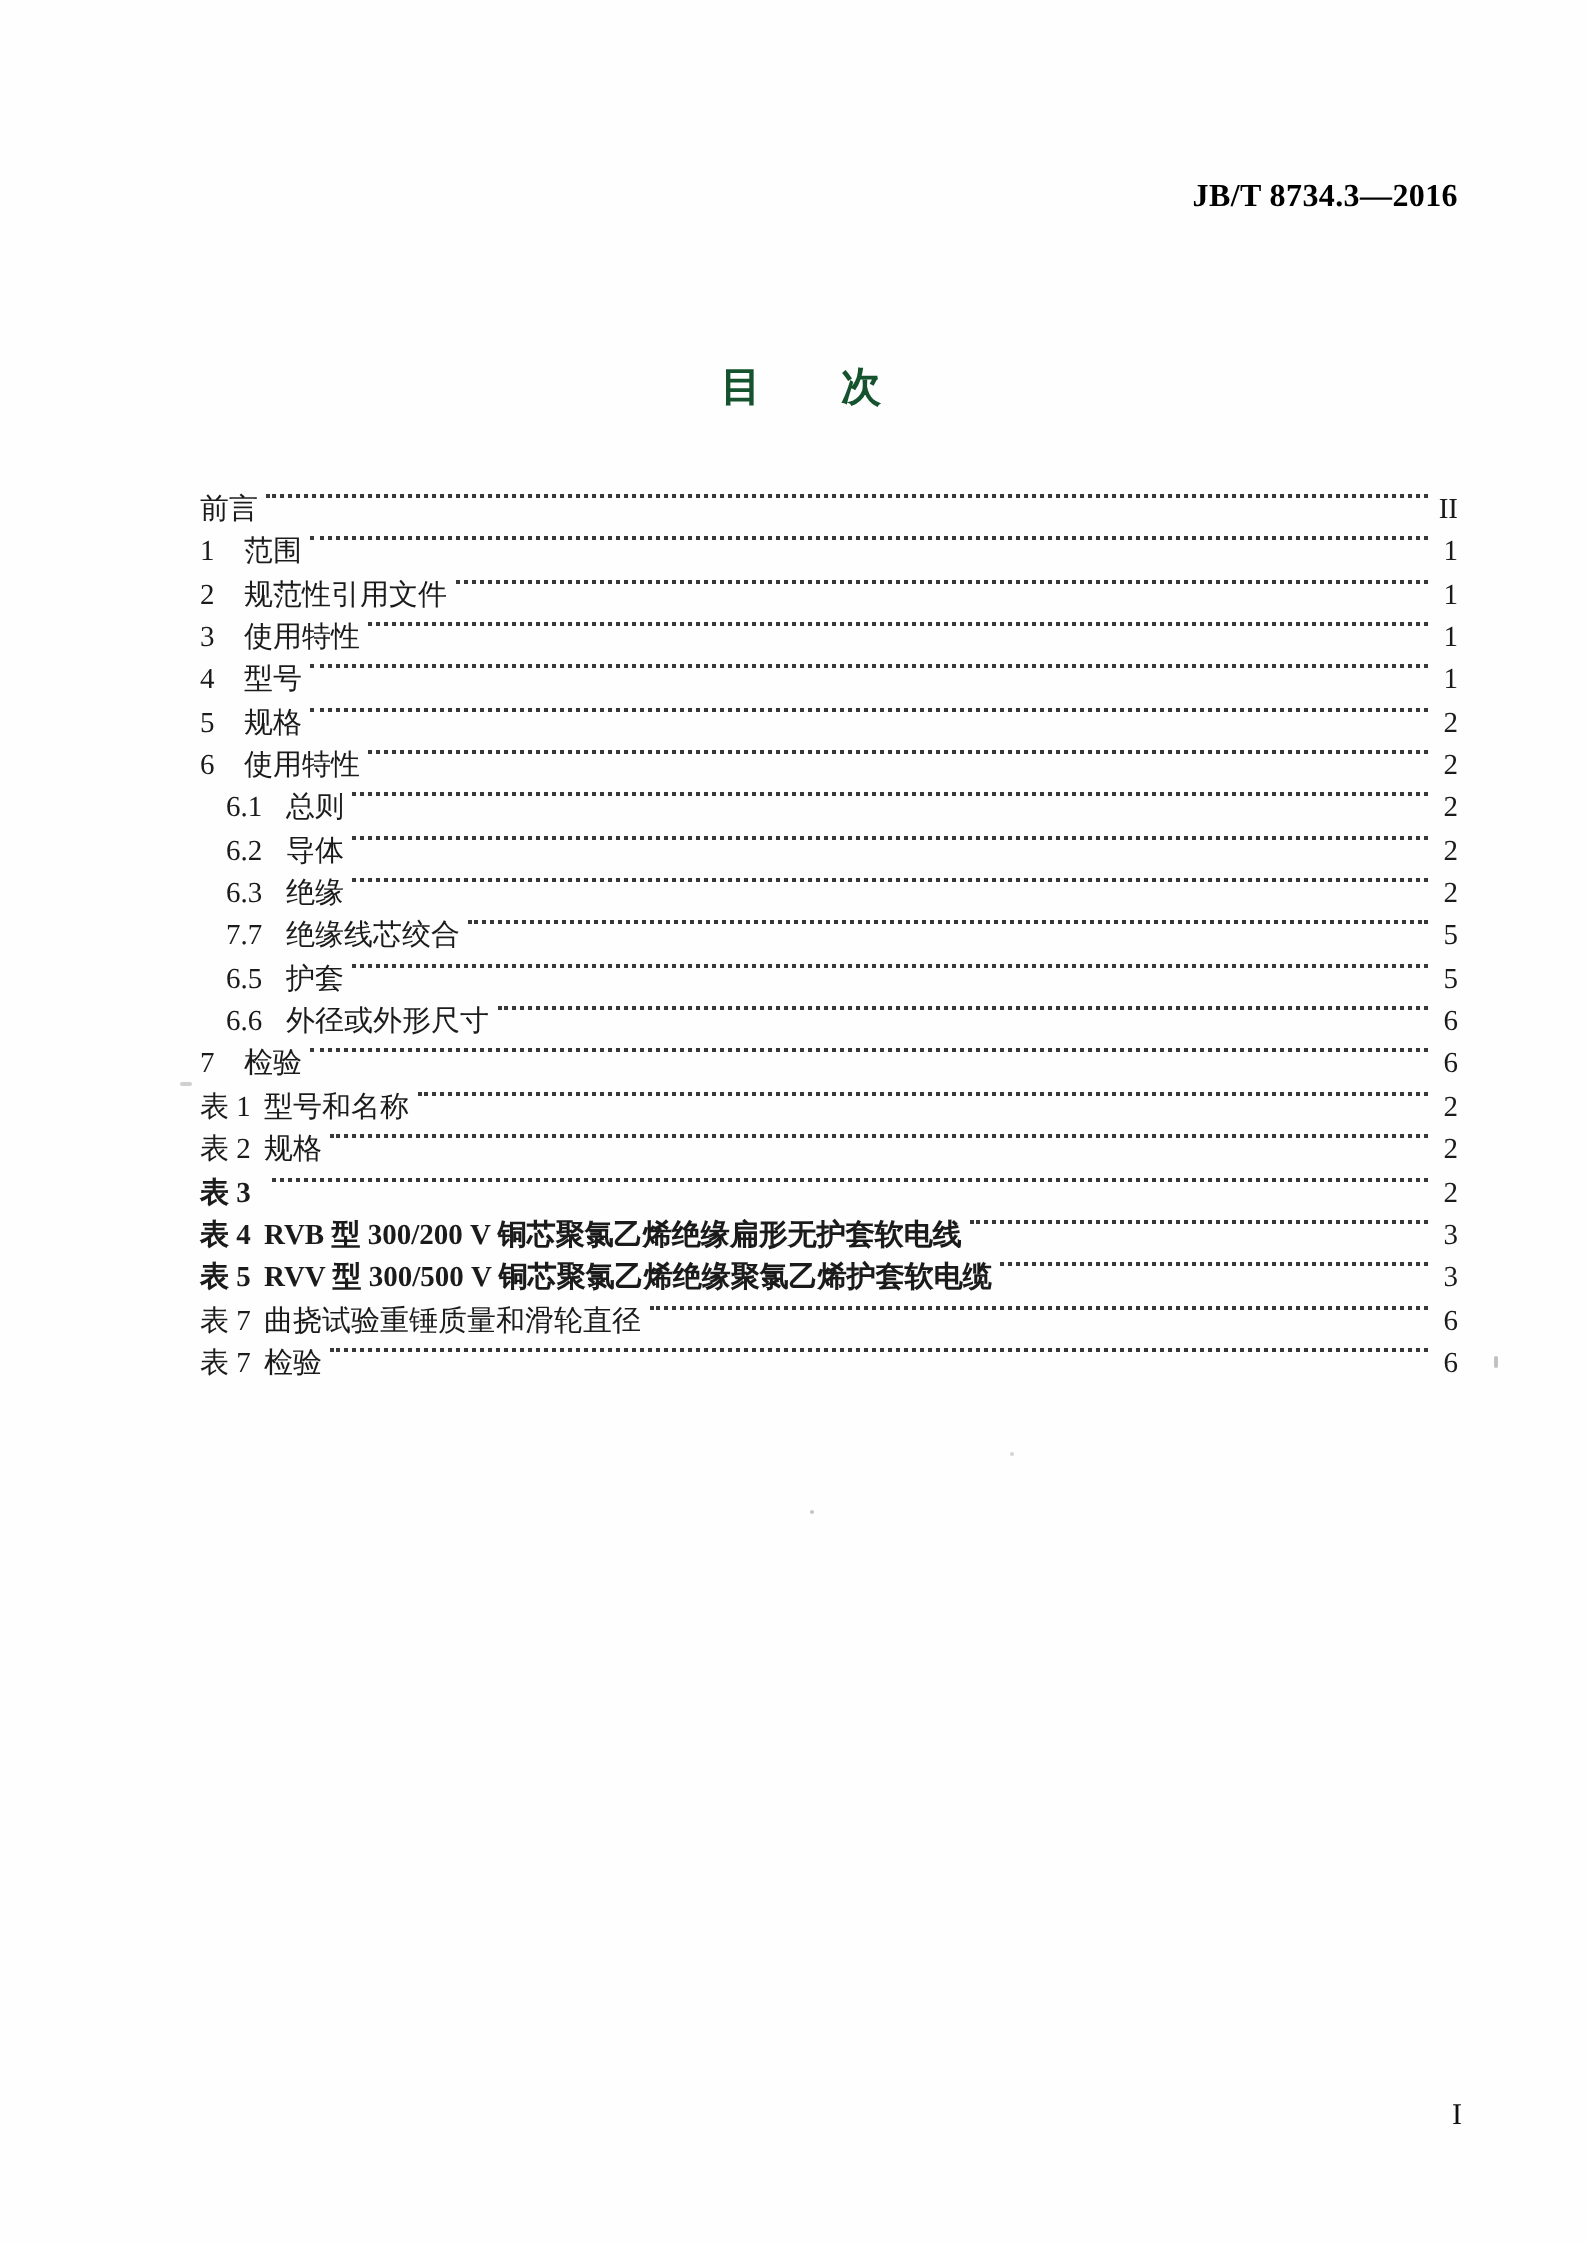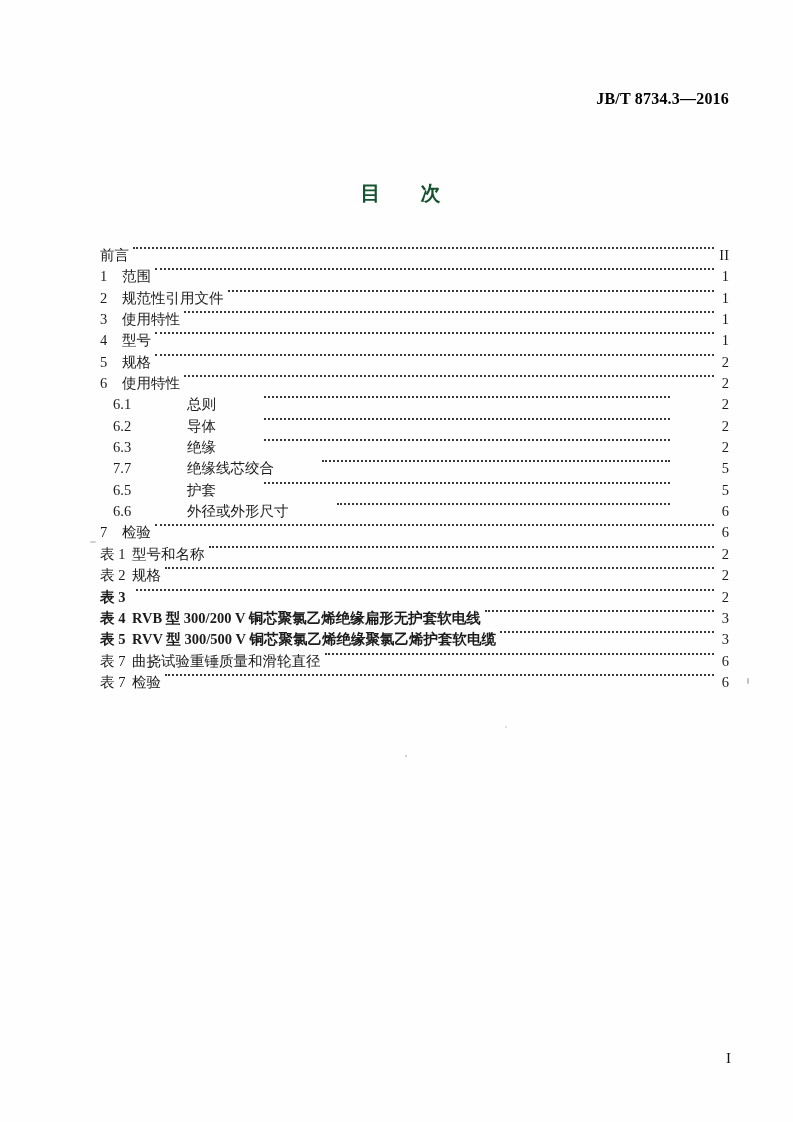--- a/index.html
+++ b/index.html
@@ -31,21 +31,21 @@
     position:absolute; left:100px; right:64px; top:247px;
   }
   .row {
     display:flex; align-items:flex-start;
     height:21.35px; font-size:14.5px; line-height:1.15;
     color:#1b1b1b; white-space:nowrap;
   }
   .num { flex:0 0 auto; }
   .num:empty { display:none; }
   .lvl1 .num { width:22px; }
-  .lvl2 { padding-left:13px;gap:44px; }
+  .lvl2 { padding-left:13px; }
   .lvl2 .num { width:30px; }
   .tbl .num { width:32px; }
   .lbl { flex:0 0 auto; }
   .bd .lbl, .bd .num { font-weight:600; }
   .dots {
     flex:1 1 auto; min-width:8px;
     border-bottom:2px dotted #383838;
     margin:0 2px 3px 4px;
   }
   .pg { flex:0 0 auto; min-width:13px; text-align:right; }

